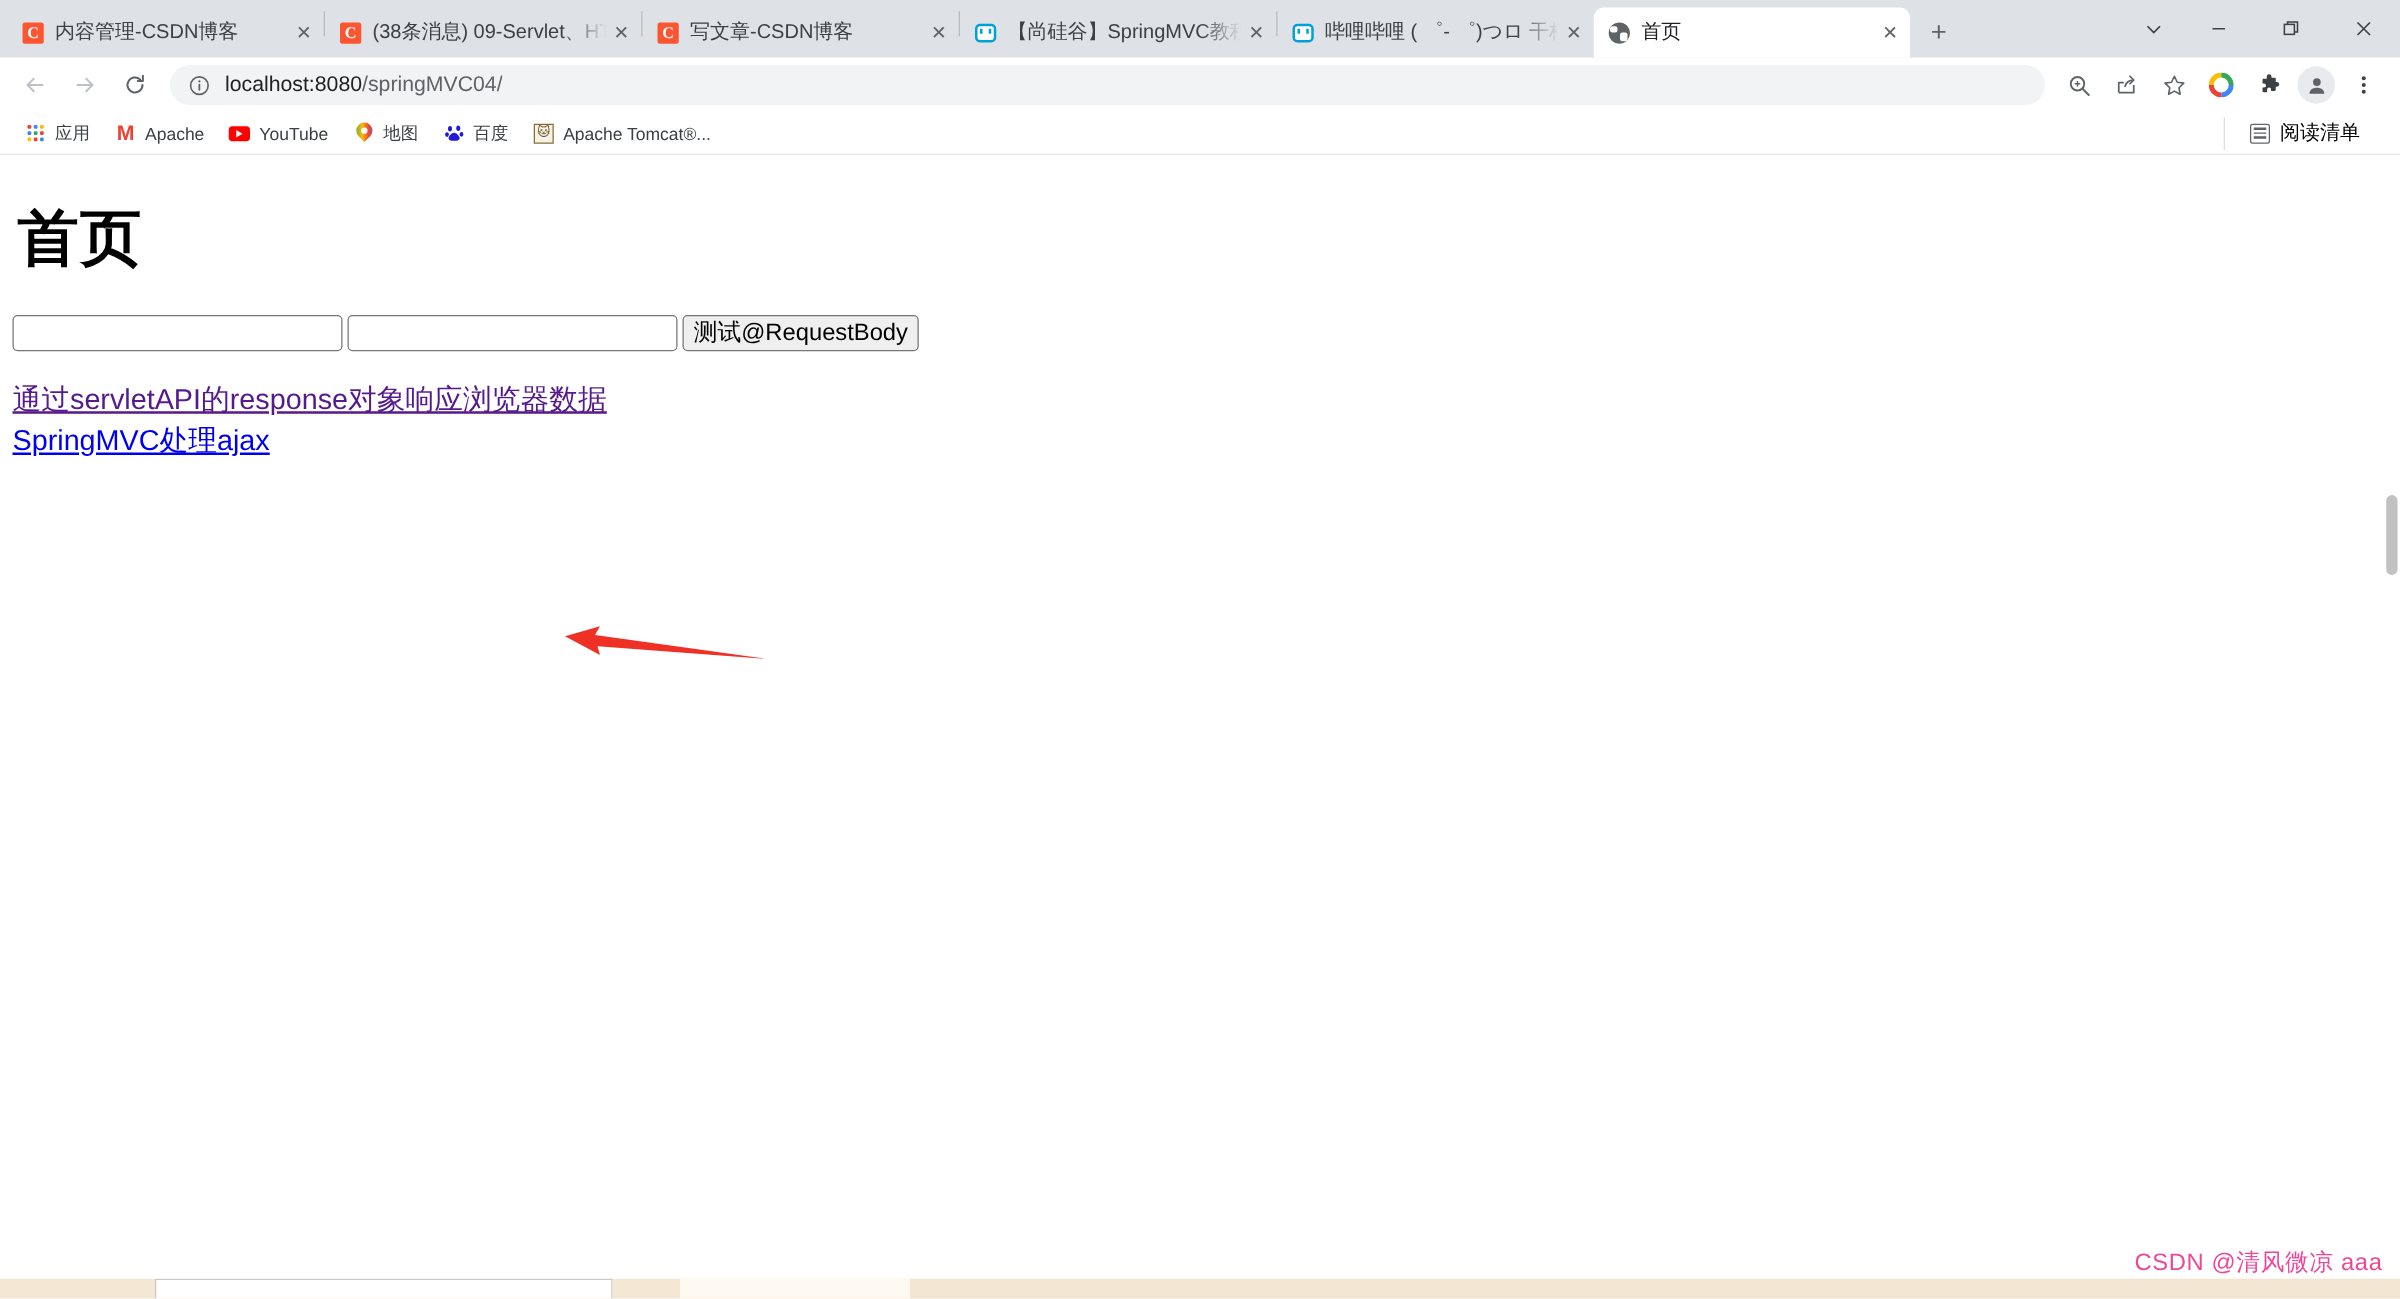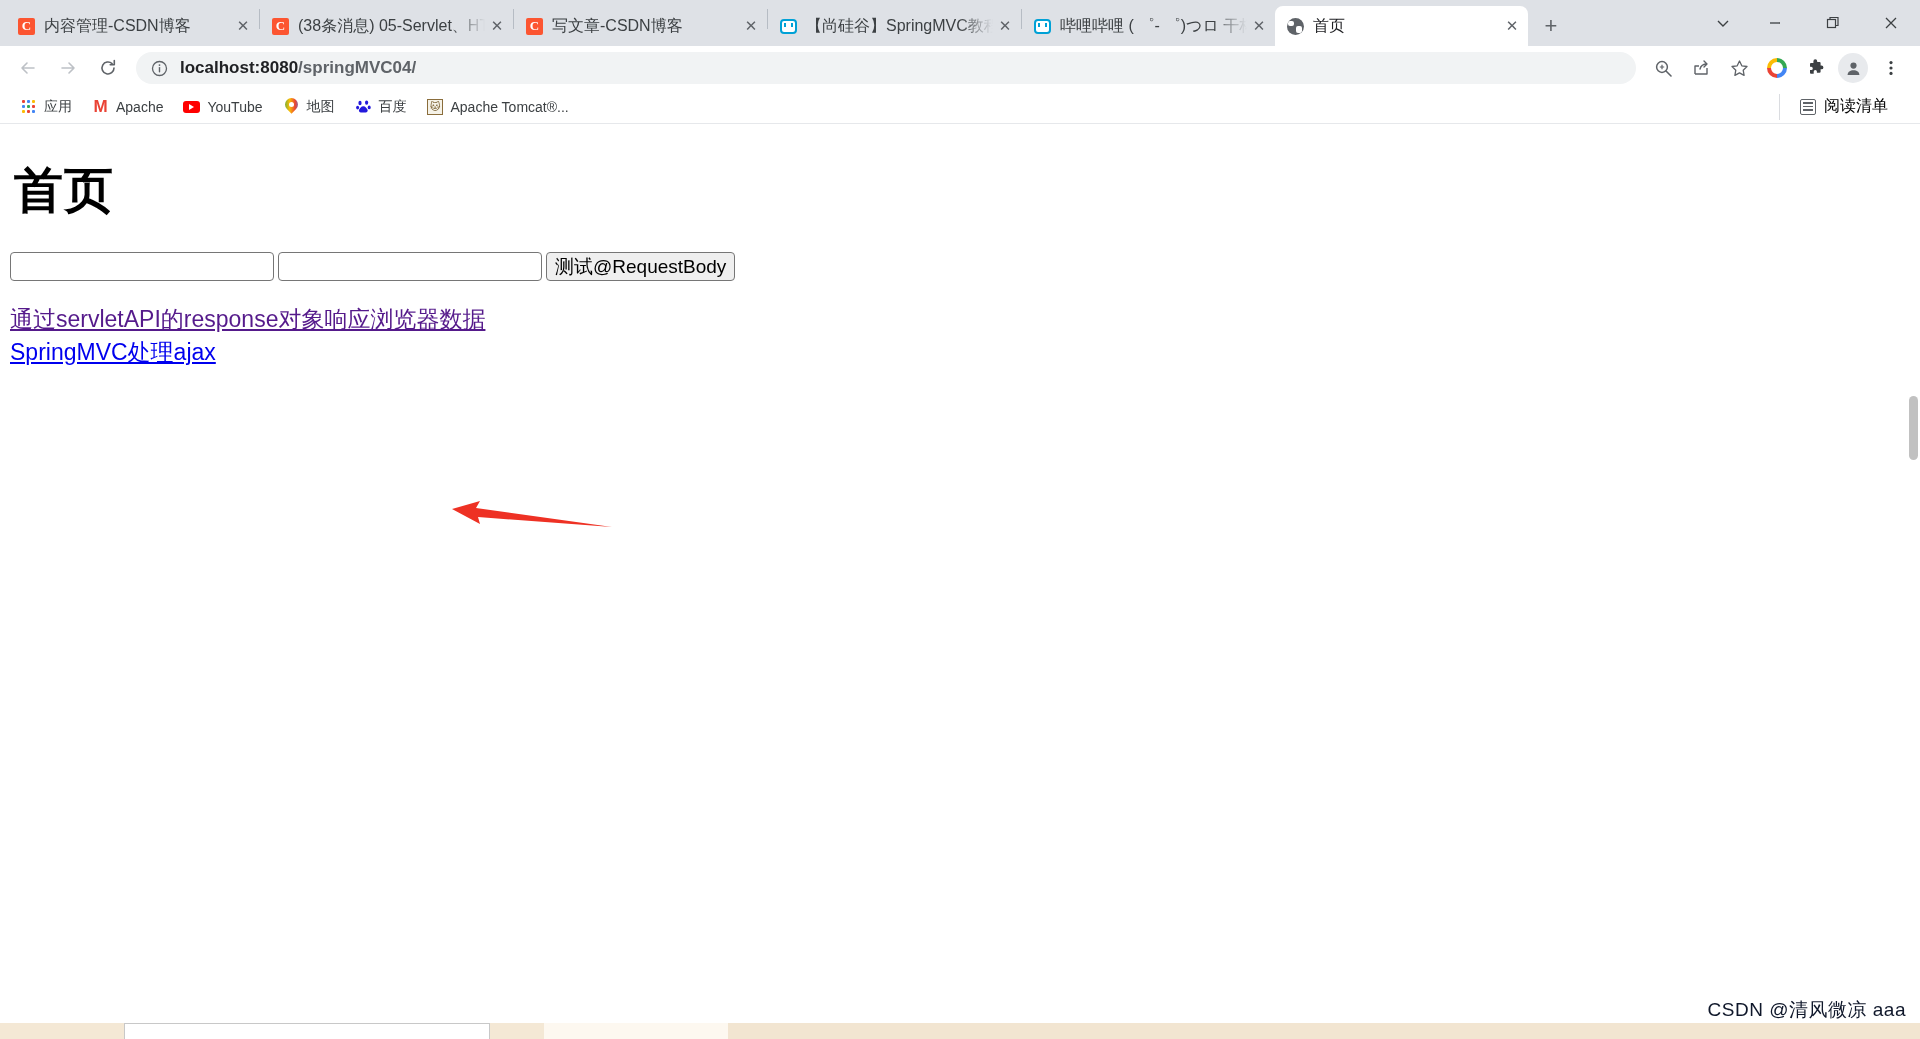--- a/index.html
+++ b/index.html
@@ -183,21 +183,20 @@
     flex: 0 0 18px;
     margin-right: 12px;
     color: #5f6368;
     display: flex; align-items: center; justify-content: center;
   }
   .omnibox .url-text {
     font-size: 17px;
     color: #202124;
     white-space: nowrap;
     overflow: hidden;
-    font-weight: bold;
   }
   .omnibox .url-text .dim { color: #5f6368; }
   .tb-icon {
     width: 34px; height: 34px;
     display: flex; align-items: center; justify-content: center;
     color: #5f6368;
     flex: 0 0 34px;
     margin: 0 2px;
     border-radius: 50%;
   }
@@ -408,21 +407,21 @@
     background: #c1c1c1;
     border-radius: 5px;
   }
 
   
   .watermark {
     position: absolute;
     right: 14px;
     bottom: 16px;
     font-size: 19px;
-    color: #0f172a;
+    color: #ec4899;
     font-family: "Liberation Sans", sans-serif;
     white-space: nowrap;
     letter-spacing: 0.5px;
   }
 
   
   .bottom-strip {
     position: absolute;
     left: 0; bottom: 0;
     width: 1920px;
@@ -452,21 +451,21 @@
         </span>
       <span class="tab-title">内容管理-CSDN博客</span>
       <span class="tab-close">✕</span>
     </div>
     <div class="tab-sep"></div>
 
     <div class="tab inactive">
       <span class="favicon">
           <span class="fav-csdn">C</span>
         </span>
-      <span class="tab-title">(38条消息) 05-Servlet、HT</span>
+      <span class="tab-title">(38条消息) 09-Servlet、HT</span>
       <span class="tab-close">✕</span>
     </div>
     <div class="tab-sep"></div>
 
     <div class="tab inactive">
       <span class="favicon">
           <span class="fav-csdn">C</span>
         </span>
       <span class="tab-title">写文章-CSDN博客</span>
       <span class="tab-close">✕</span>

